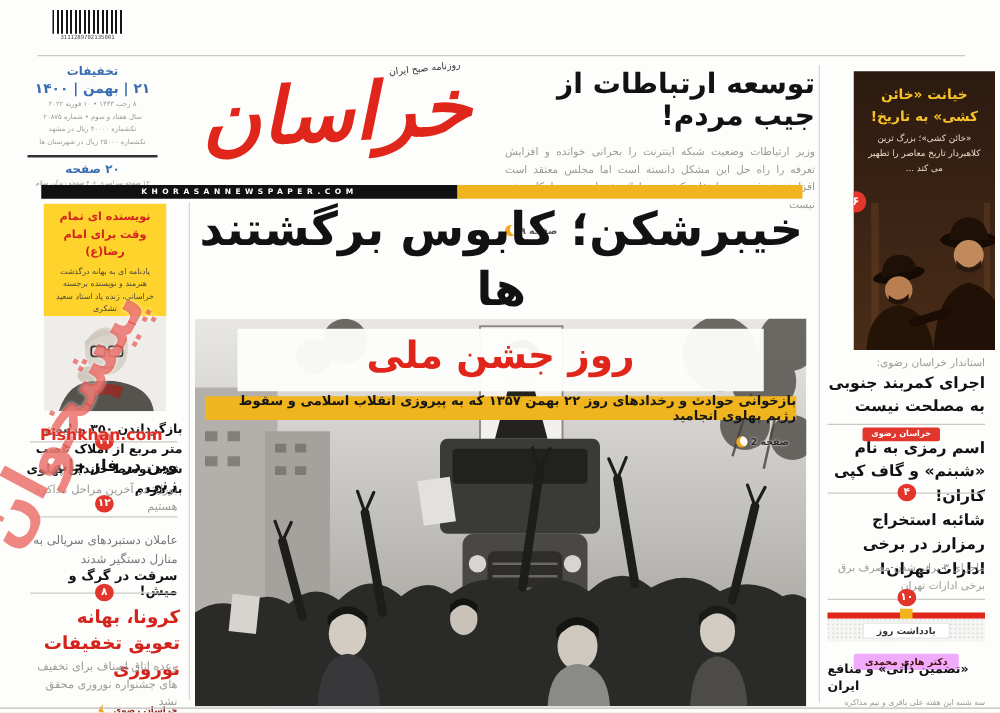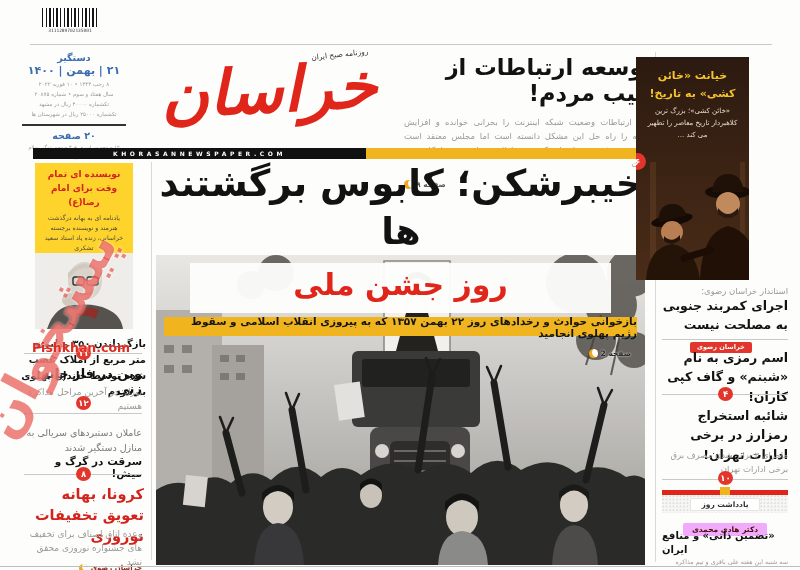--- a/index.html
+++ b/index.html
@@ -40,21 +40,21 @@
 <body>
 
 <div id="page">
 
   <div class="abs barcode" style="left:42px;top:8px;width:56px;height:19px;"></div>
   <div class="abs" style="left:42px;top:28px;width:56px;text-align:center;font-size:4.5px;color:#444;font-family:'DejaVu Sans Mono',monospace;">3111289702135001</div>
 
   <div class="abs hr" style="left:30px;top:44px;width:742px;"></div>
 
   <div class="abs rtl" style="left:16px;top:52px;width:116px;text-align:center;">
-    <div class="blue" style="font-size:9.5px;font-weight:bold;">دستگیر</div>
+    <div class="blue" style="font-size:9.5px;font-weight:bold;">تخفیفات</div>
     <div class="blue" style="font-size:11px;font-weight:bold;margin-top:1px;">۲۱ | بهمن | ۱۴۰۰</div>
     <div class="graytxt" style="font-size:5.5px;line-height:1.8;margin-top:3px;">
       <div>۸ رجب ۱۴۴۳ • ۱۰ فوریه ۲۰۲۲</div>
       <div>سال هفتاد و سوم • شماره ۲۰۸۷۵</div>
       <div>تکشماره ۴۰۰۰۰ ریال در مشهد</div>
       <div>تکشماره ۲۵۰۰۰ ریال در شهرستان ها</div>
     </div>
     <div class="hr" style="margin:4px 6px;height:2px;background:#333;"></div>
     <div class="blue" style="font-size:9.5px;font-weight:bold;">۲۰ صفحه</div>
     <div class="graytxt" style="font-size:5px;line-height:1.8;margin-top:2px;">
@@ -263,21 +263,21 @@
     <div class="abs rtl" style="left:8px;right:8px;top:62px;height:19px;background:#f0b41e;display:flex;align-items:center;justify-content:center;
          font-size:10.5px;font-weight:800;color:#161616;">بازخوانی حوادث و رخدادهای روز ۲۲ بهمن ۱۳۵۷ که به پیروزی انقلاب اسلامی و سقوط رژیم پهلوی انجامید</div>
     <div class="abs rtl" style="right:14px;top:86px;">
       <span class="pageref" style="color:#2b2b2b;text-shadow:0 0 2px #fff;">
         <span>صفحه 2</span>
           <span class="cres"></span>
       </span>
     </div>
   </div>
 
-  <div class="abs" style="left:636px;top:57px;width:113px;height:223px;background:linear-gradient(#2c1a10,#4a2c18);overflow:hidden;">
+  <div class="abs" style="left:683px;top:57px;width:113px;height:223px;background:linear-gradient(#2c1a10,#4a2c18);overflow:hidden;">
     <div class="rtl" style="padding:10px 8px 0 8px;text-align:center;font-size:11px;font-weight:800;line-height:1.6;color:#f6c32a;">خیانت «خائن کشی» به تاریخ!</div>
     <div class="rtl" style="padding:4px 9px 0 9px;text-align:center;font-size:7px;line-height:1.7;color:#e8dcc9;">«خائن کشی»؛ بزرگ ترین کلاهبردار تاریخ معاصر را تطهیر می کند ...</div>
     <svg class="abs" style="left:0;bottom:0;" width="128" height="118" viewBox="0 0 128 118">
       <rect width="128" height="118" fill="transparent"></rect>
       <g opacity=".25">
           <rect x="14" y="0" width="6" height="118" fill="#8a5a33"></rect>
           <rect x="104" y="0" width="5" height="118" fill="#8a5a33"></rect>
         </g>
 
       <ellipse cx="92" cy="30" rx="23" ry="7" fill="#170c05"></ellipse>

